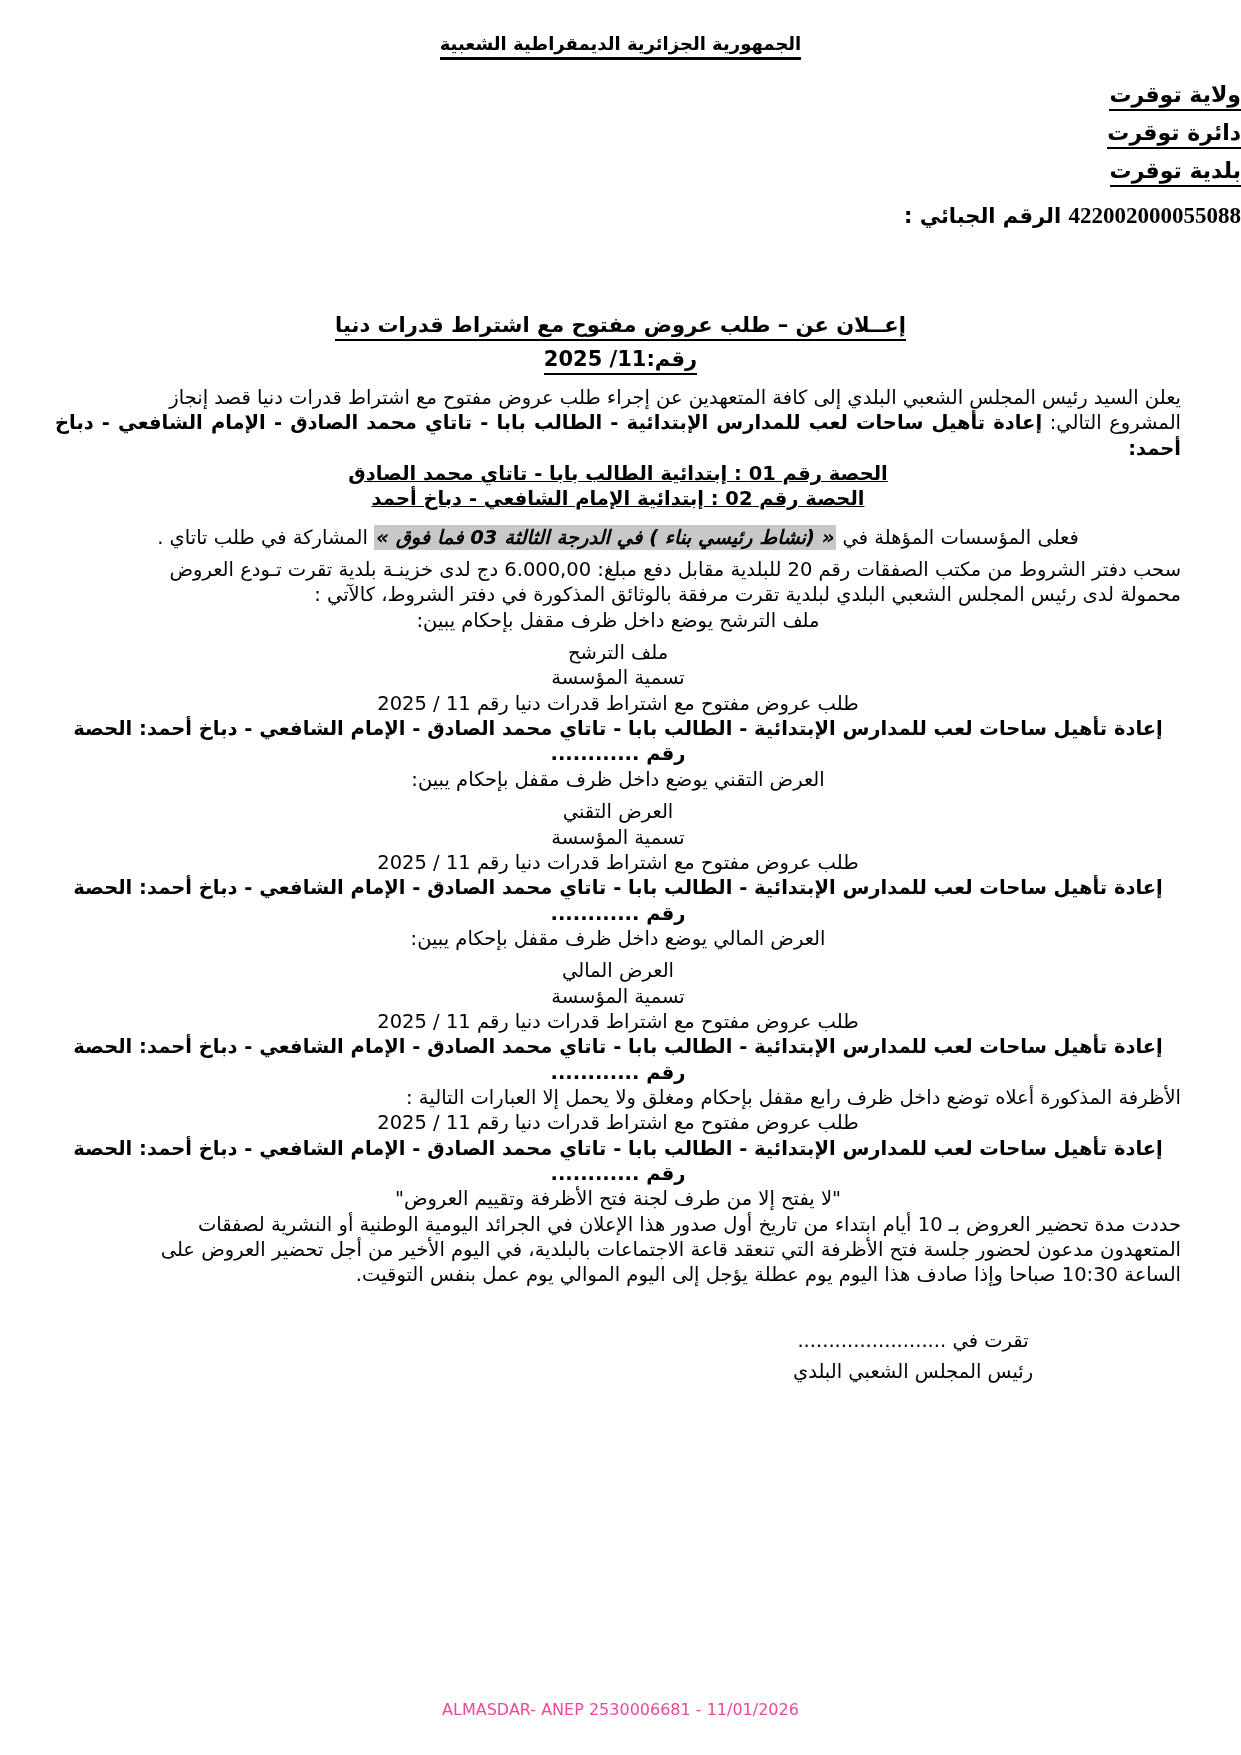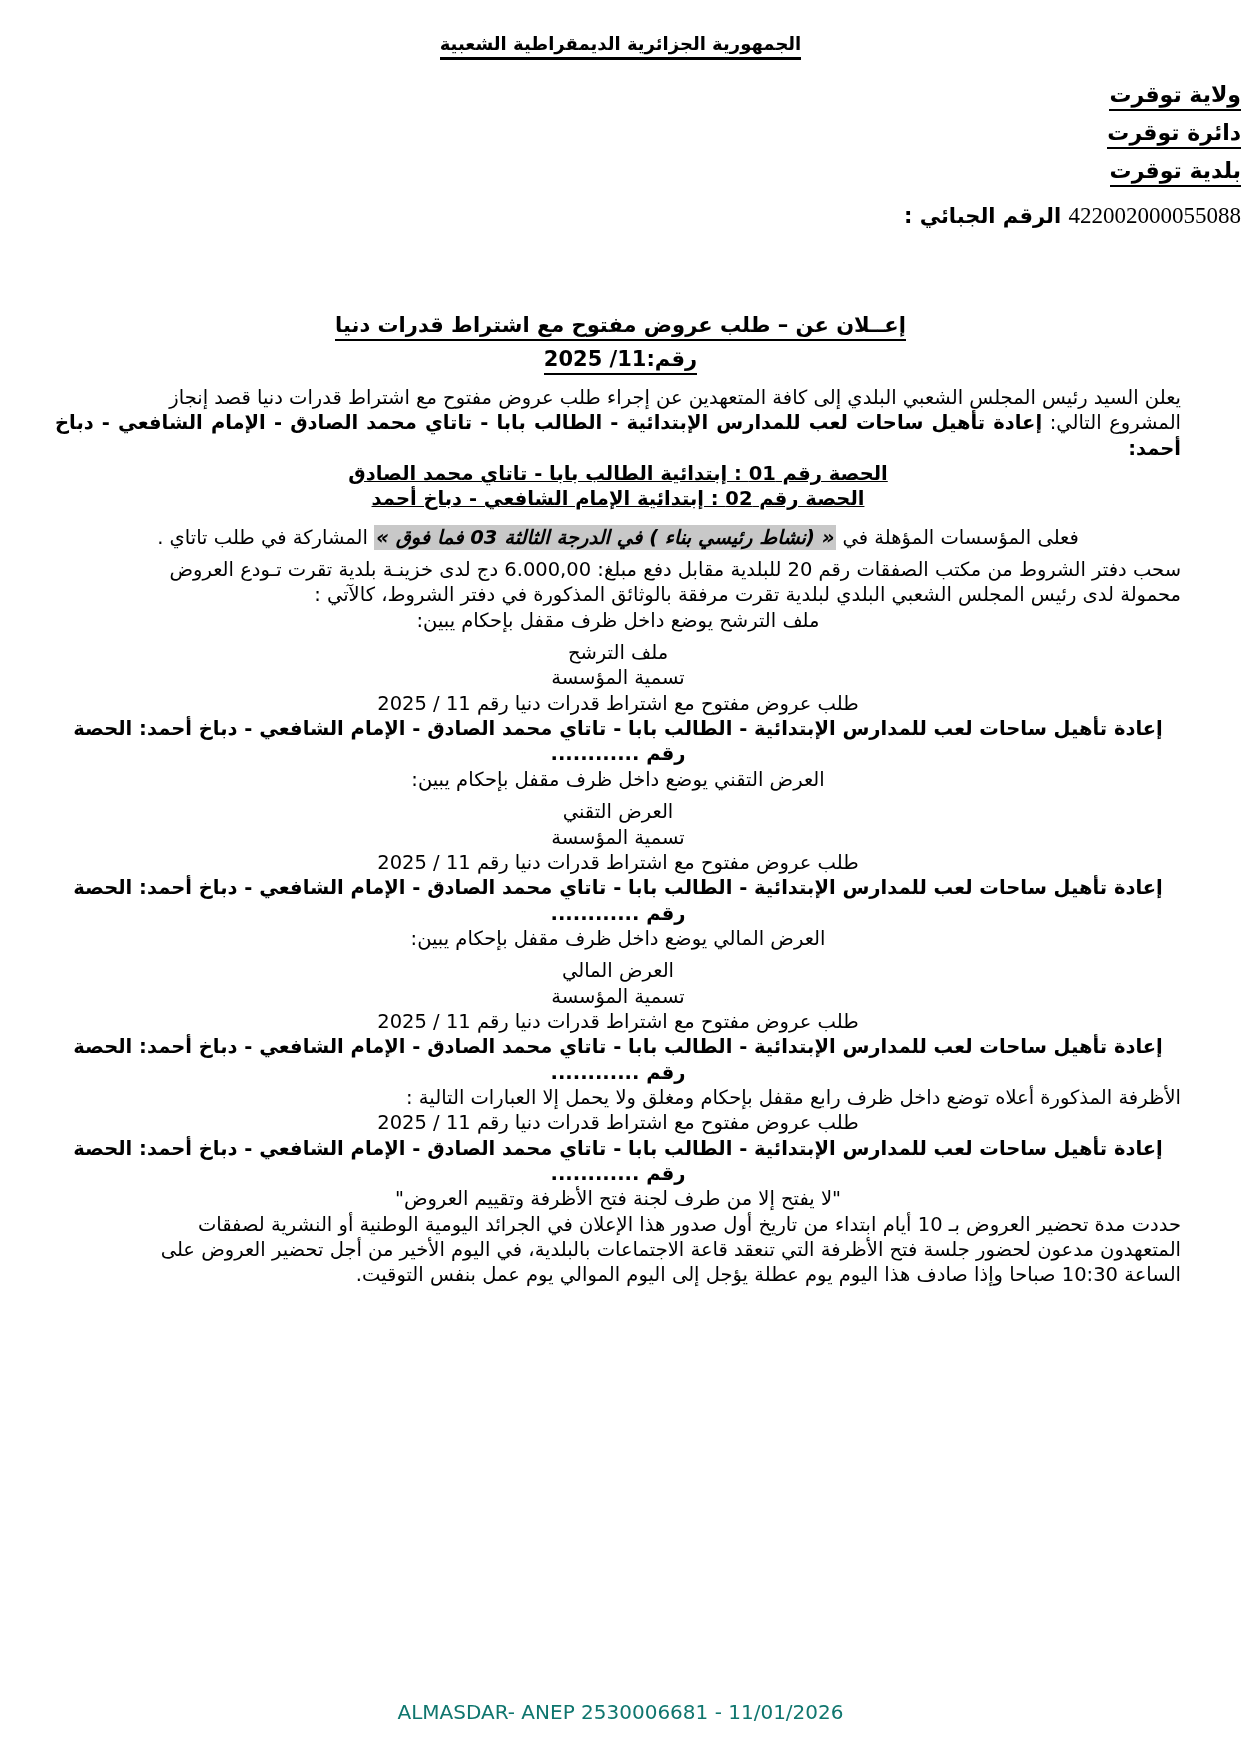--- a/index.html
+++ b/index.html
@@ -59,21 +59,21 @@
   .tax-line {
     margin-top: 16px;
     font-size: 21px;
     font-weight: bold;
     text-align: right;
     padding-left: 190px;
     direction: rtl;
   }
   .tax-line .num {
     font-family: "Liberation Serif", "DejaVu Serif", serif;
-    font-weight: normal;
+    font-weight: bold;
     font-size: 23px;
     direction: ltr;
     display: inline-block;
     unicode-bidi: embed;
   }
 
   
   .announce-title {
     margin-top: 84px;
     text-align: center;
@@ -148,22 +148,22 @@
 
   
   .footer {
     position: absolute;
     left: 0;
     right: 0;
     top: 1700px;
     text-align: center;
     direction: ltr;
     font-family: "DejaVu Sans", "Liberation Sans", sans-serif;
-    font-size: 20px;
-    color: #0f766e;
+    font-size: 16px;
+    color: #ec4899;
   }
 </style>
 </head>
 <body>
 
 <div class="page">
 
   <div class="nat-header">
     <span class="u">الجمهورية الجزائرية الديمقراطية الشعبية</span>
   </div>
@@ -239,20 +239,24 @@
 
     <p class="p">الأظرفة المذكورة أعلاه توضع داخل ظرف رابع مقفل بإحكام ومغلق ولا يحمل إلا العبارات التالية :</p>
     <p class="sub-line">طلب عروض مفتوح مع اشتراط قدرات دنيا رقم 11 / 2025</p>
     <p class="sub-line bold">إعادة تأهيل ساحات لعب للمدارس الإبتدائية - الطالب بابا - تاتاي محمد الصادق - الإمام الشافعي - دباخ أحمد: الحصة رقم ............</p>
     <p class="sub-line">"لا يفتح إلا من طرف لجنة فتح الأظرفة وتقييم العروض"</p>
 
     <p class="p">حددت مدة تحضير العروض بـ 10 أيام ابتداء من تاريخ أول صدور هذا الإعلان في الجرائد اليومية الوطنية أو النشرية لصفقات</p>
     <p class="p">المتعهدون مدعون لحضور جلسة فتح الأظرفة التي تنعقد قاعة الاجتماعات بالبلدية، في اليوم الأخير من أجل تحضير العروض على</p>
     <p class="p">الساعة 10:30 صباحا وإذا صادف هذا اليوم يوم عطلة يؤجل إلى اليوم الموالي يوم عمل بنفس التوقيت.</p>
 
+    <div class="sign-block">
+      <p class="sign-line">تقرت في ........................</p>
+      <p class="sign-line">رئيس المجلس الشعبي البلدي</p>
+    </div>
 
   </div>
 
   <div class="footer">
     <span>ALMASDAR- ANEP 2530006681 - 11/01/2026</span>
   </div>
 
 </div>
 
 </body></html>

